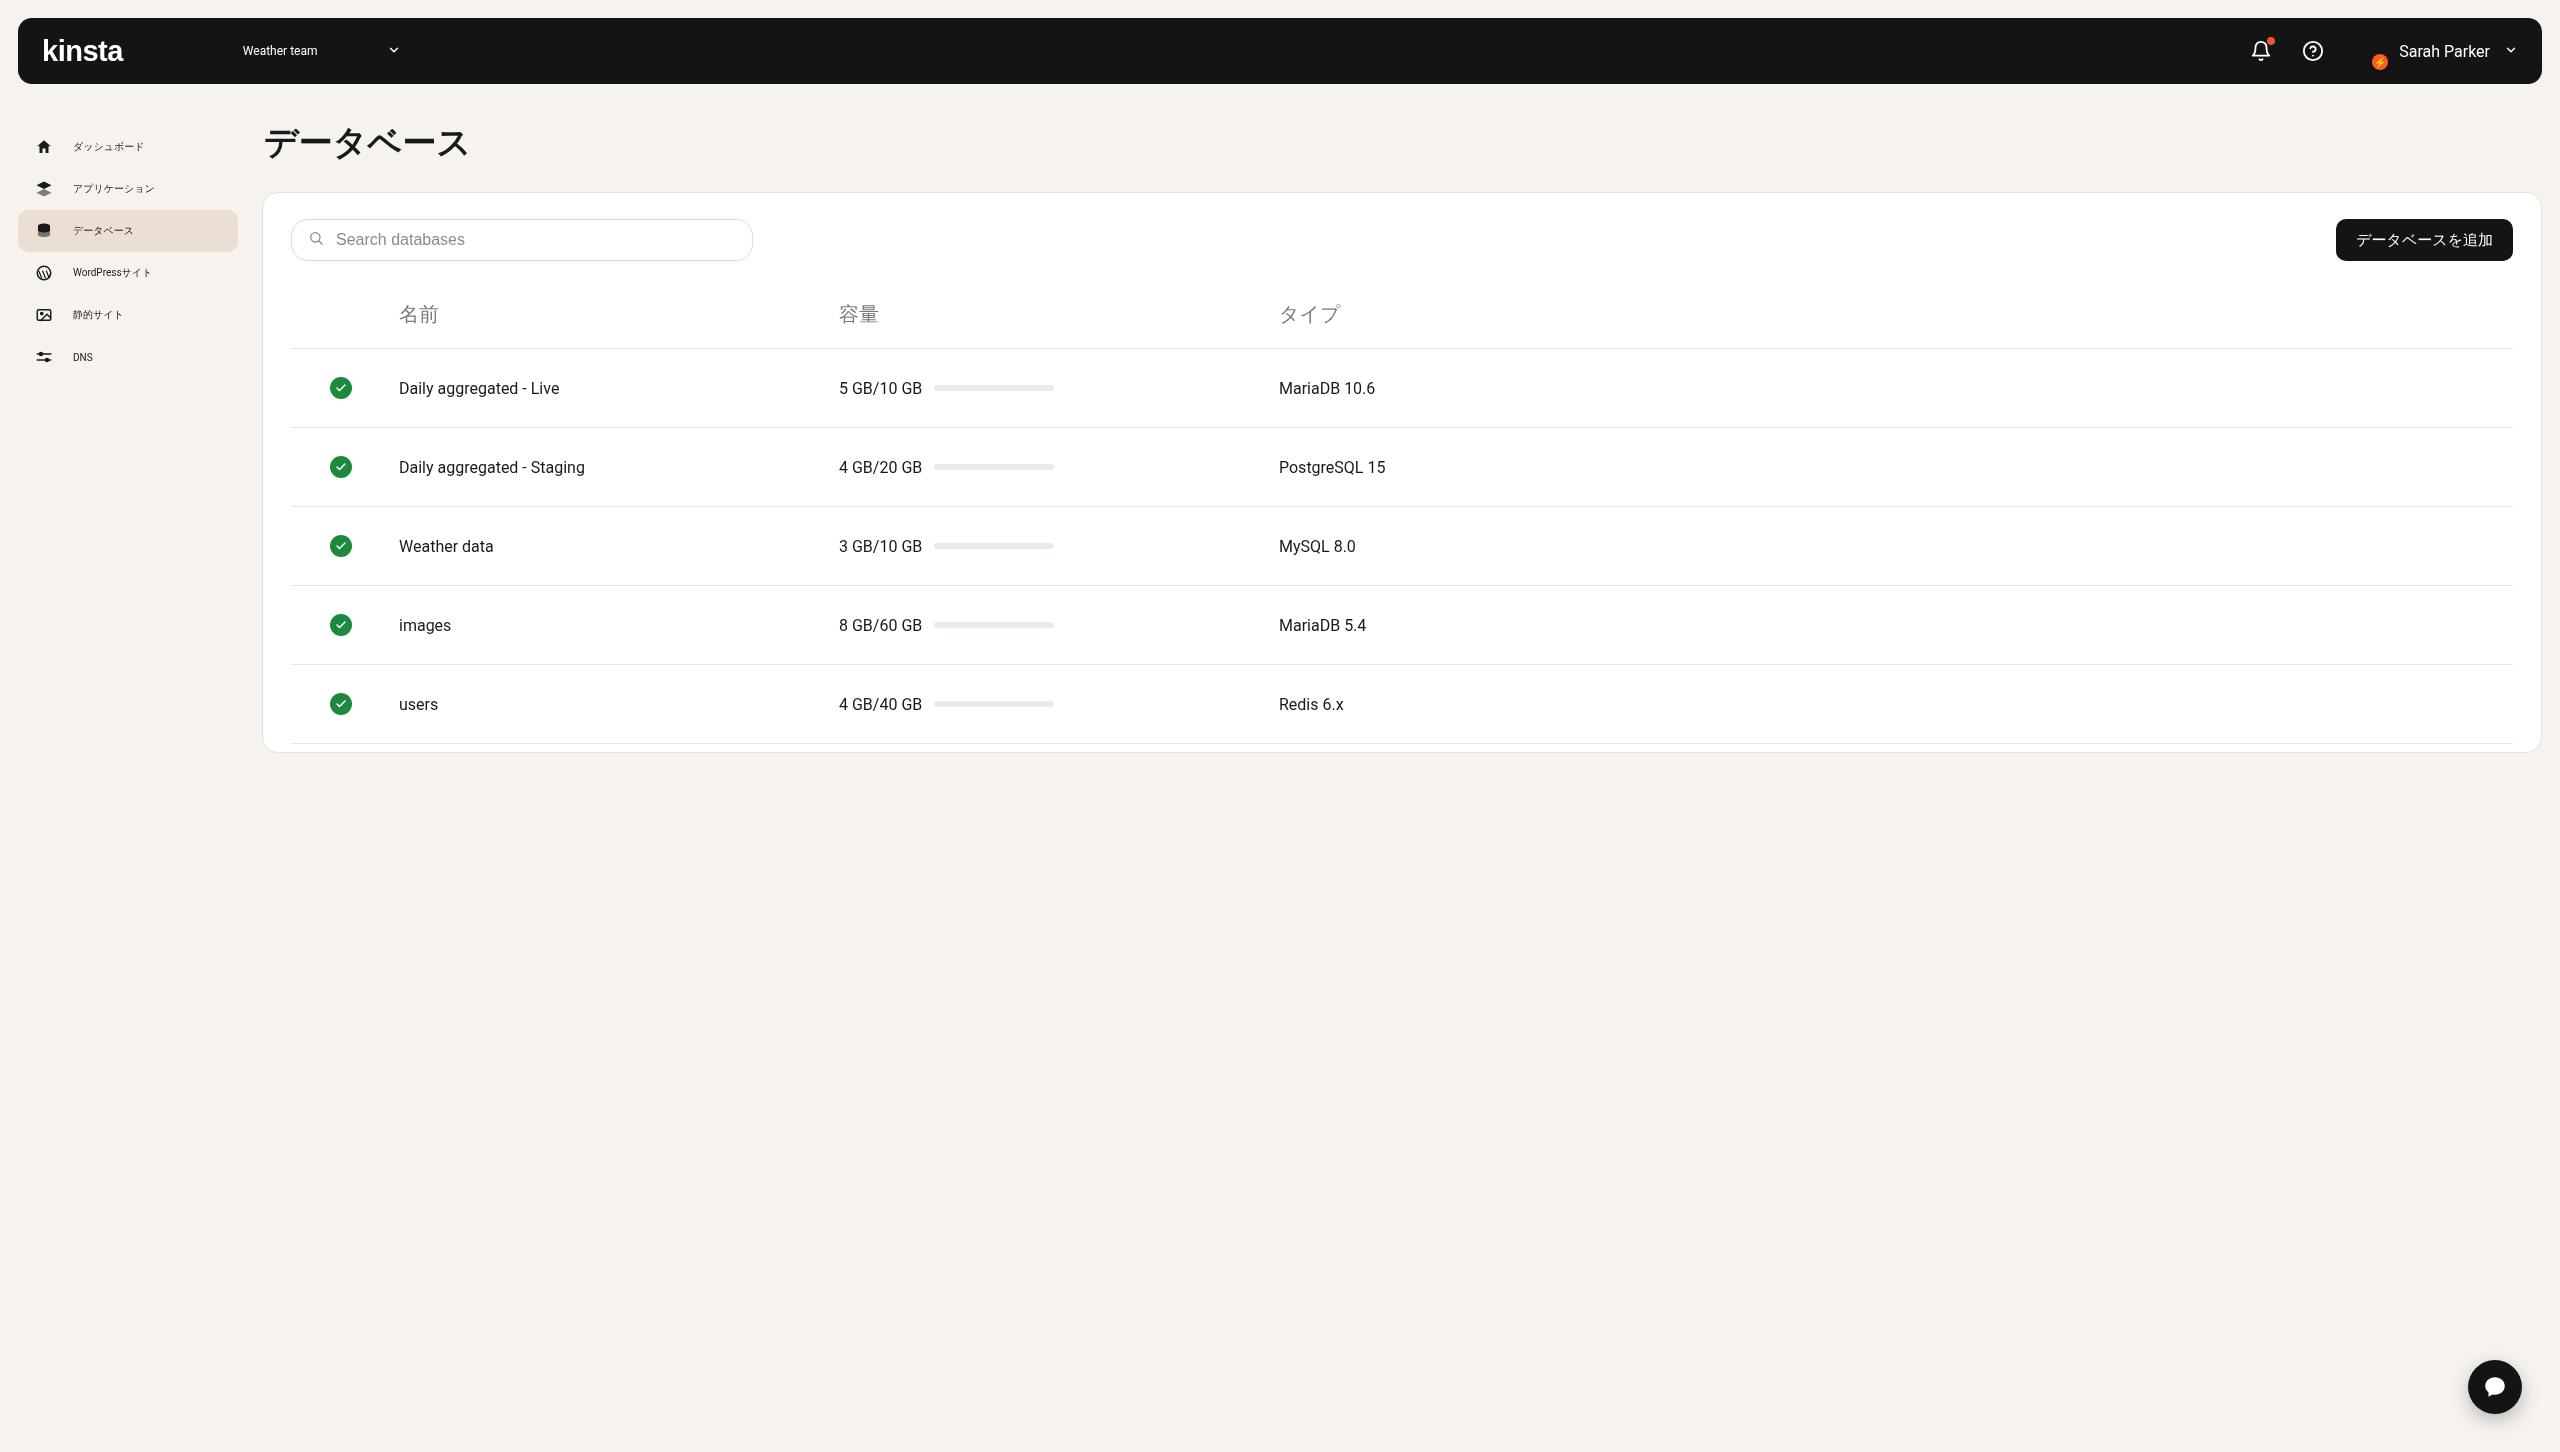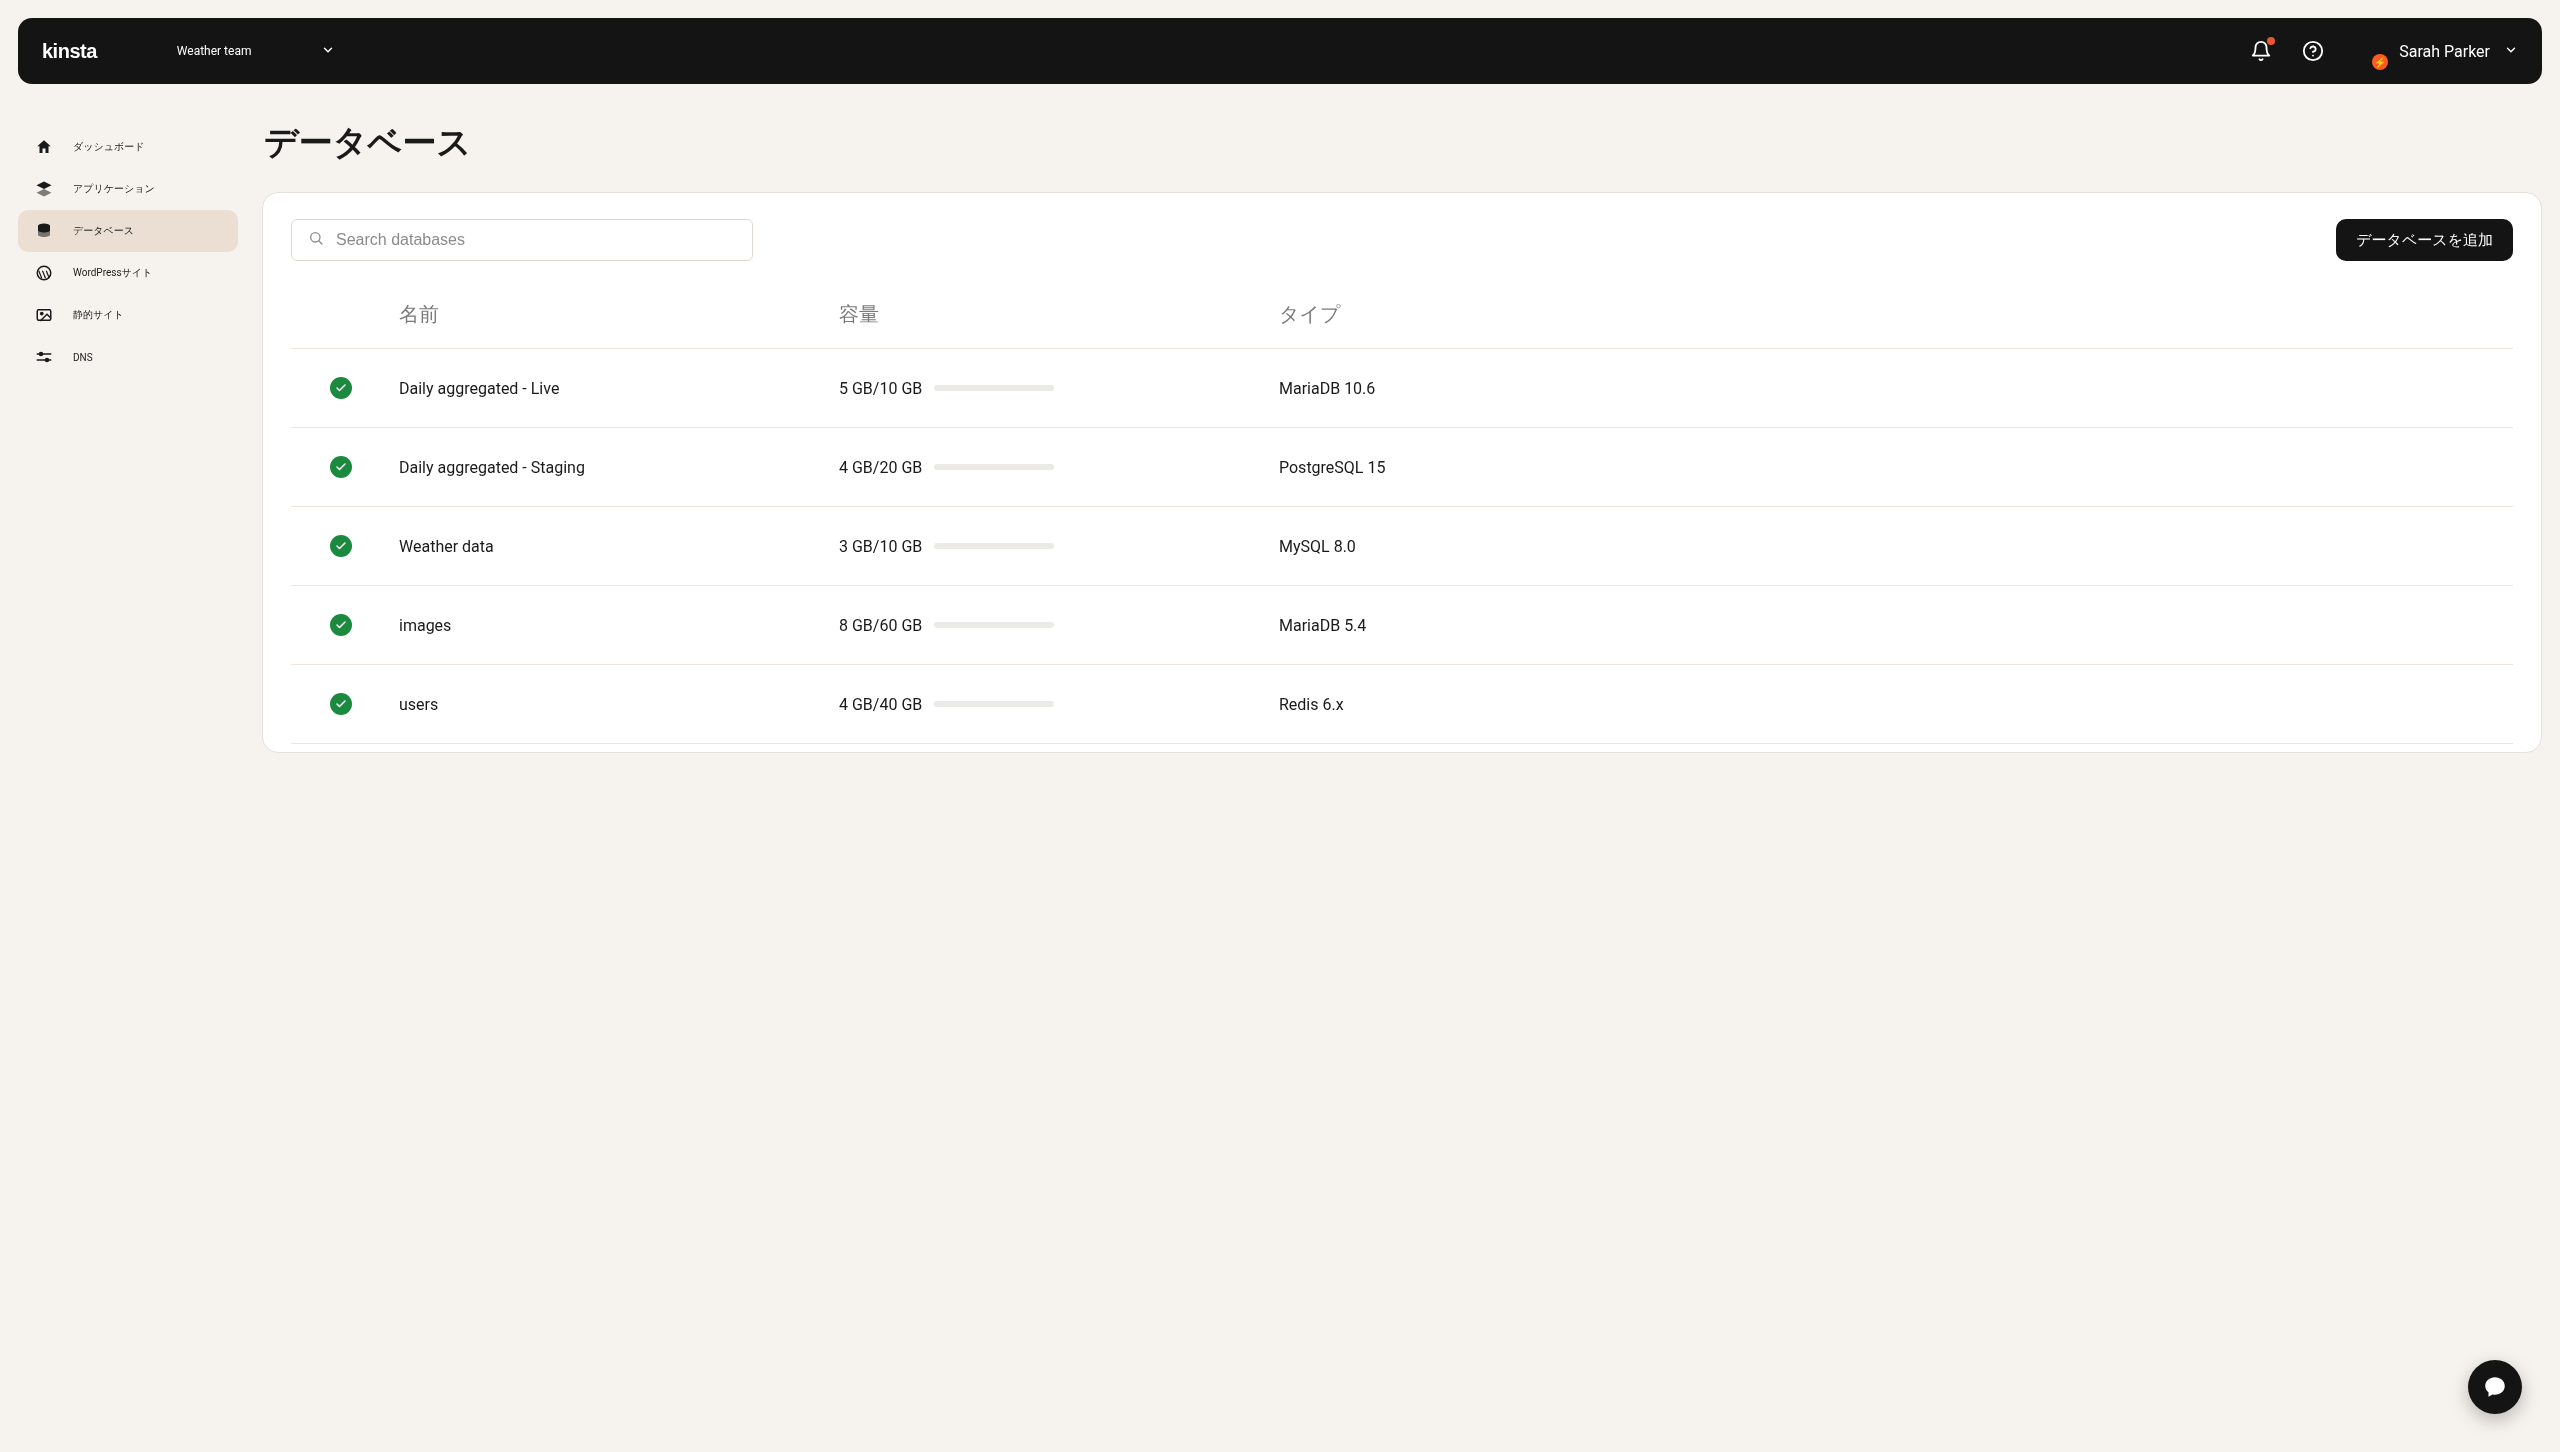--- a/index.html
+++ b/index.html
@@ -8,42 +8,42 @@
     .topbar {
       background: #141414;
       border-radius: 14px;
       margin: 18px;
       height: 66px;
       display: flex;
       align-items: center;
       padding: 0 24px;
       color: #fff;
     }
-    .logo { font-family: Arial, sans-serif; font-weight: 800; font-size: 20px; letter-spacing: -0.5px; text-transform: lowercase; margin-right: 80px; white-space: nowrap; }
+    .logo { font-family: Arial, sans-serif; font-weight: 800; font-size: 29px; letter-spacing: -0.5px; text-transform: lowercase; margin-right: 120px; white-space: nowrap; }
     .team-switch { display: flex; align-items: center; gap: 70px; font-size: 12px; cursor: pointer; }
     .spacer { flex: 1; }
     .topbar-right { display: flex; align-items: center; gap: 28px; }
     .icon-btn { position: relative; cursor: pointer; display: flex; align-items: center; justify-content: center; width: 24px; height: 24px; }
     .badge-dot { position: absolute; top: -2px; right: -2px; width: 8px; height: 8px; border-radius: 50%; background: #e8572e; }
     .avatar-wrap { position: relative; width: 32px; height: 32px; }
     .avatar { width: 32px; height: 32px; border-radius: 50%; background: linear-gradient(135deg,#c29b7a,#8a6a52); }
     .avatar-bolt { position: absolute; bottom: -3px; right: -3px; width: 16px; height: 16px; border-radius: 50%; background: #ff5b1f; display:flex; align-items:center; justify-content:center; font-size:10px; color:#fff; }
     .user-menu { display: flex; align-items: center; gap: 14px; cursor: pointer; font-size: 16px; }
 
     .layout { display: flex; padding: 0 18px 40px 18px; gap: 24px; }
     .sidebar { width: 220px; padding-top: 24px; }
     .nav-item { display: flex; align-items: center; gap: 19px; padding: 11px 16px; border-radius: 10px; font-size: 10px; font-weight: 400; cursor: pointer; color: #1a1a1a; }
     .nav-item .nav-icon { width: 20px; height: 20px; display: flex; align-items: center; justify-content: center; }
     .nav-item.active { background: #eadfd2; }
 
     .main { flex: 1; }
     .page-title { font-size: 34px; font-weight: 700; margin: 18px 0 26px 2px; }
     .card { background: #fff; border: 1px solid #e6e0d8; border-radius: 16px; padding: 26px 28px 8px 28px; }
     .card-head { display: flex; align-items: center; gap: 20px; margin-bottom: 24px; }
-    .search { flex: 0 0 462px; display: flex; align-items: center; gap: 12px; border: 1px solid #e0d9cf; border-radius: 6px; padding: 0 16px; height: 42px; background:#fff; }
+    .search { flex: 0 0 462px; display: flex; align-items: center; gap: 12px; border: 1px solid #e0d9cf; border-radius: 17px; padding: 0 16px; height: 42px; background:#fff; }
     .search input { border: none; outline: none; font-size: 16px; flex: 1; background: transparent; }
     .search input::placeholder { color: #8b8b8b; }
     .add-btn { margin-left: auto; background: #141414; color: #fff; border: none; border-radius: 10px; padding: 0 20px; height: 42px; font-size: 15px; font-weight: 400; cursor: pointer; }
 
     table { width: 100%; border-collapse: collapse; }
     th { text-align: left; font-weight: 500; color: #7a7a7a; font-size: 20px; padding: 16px 8px 20px 8px; border-bottom: 1px solid #eee6dc; }
     td { padding: 28px 8px; border-bottom: 1px solid #eee6dc; font-size: 16px; vertical-align: middle; }
     tr:last-child td { border-bottom: 1px solid #eee6dc; }
     th.status-col, td.status-col { width: 100px; text-align: center; }
     th.name-col, td.name-col { width: 440px; }

